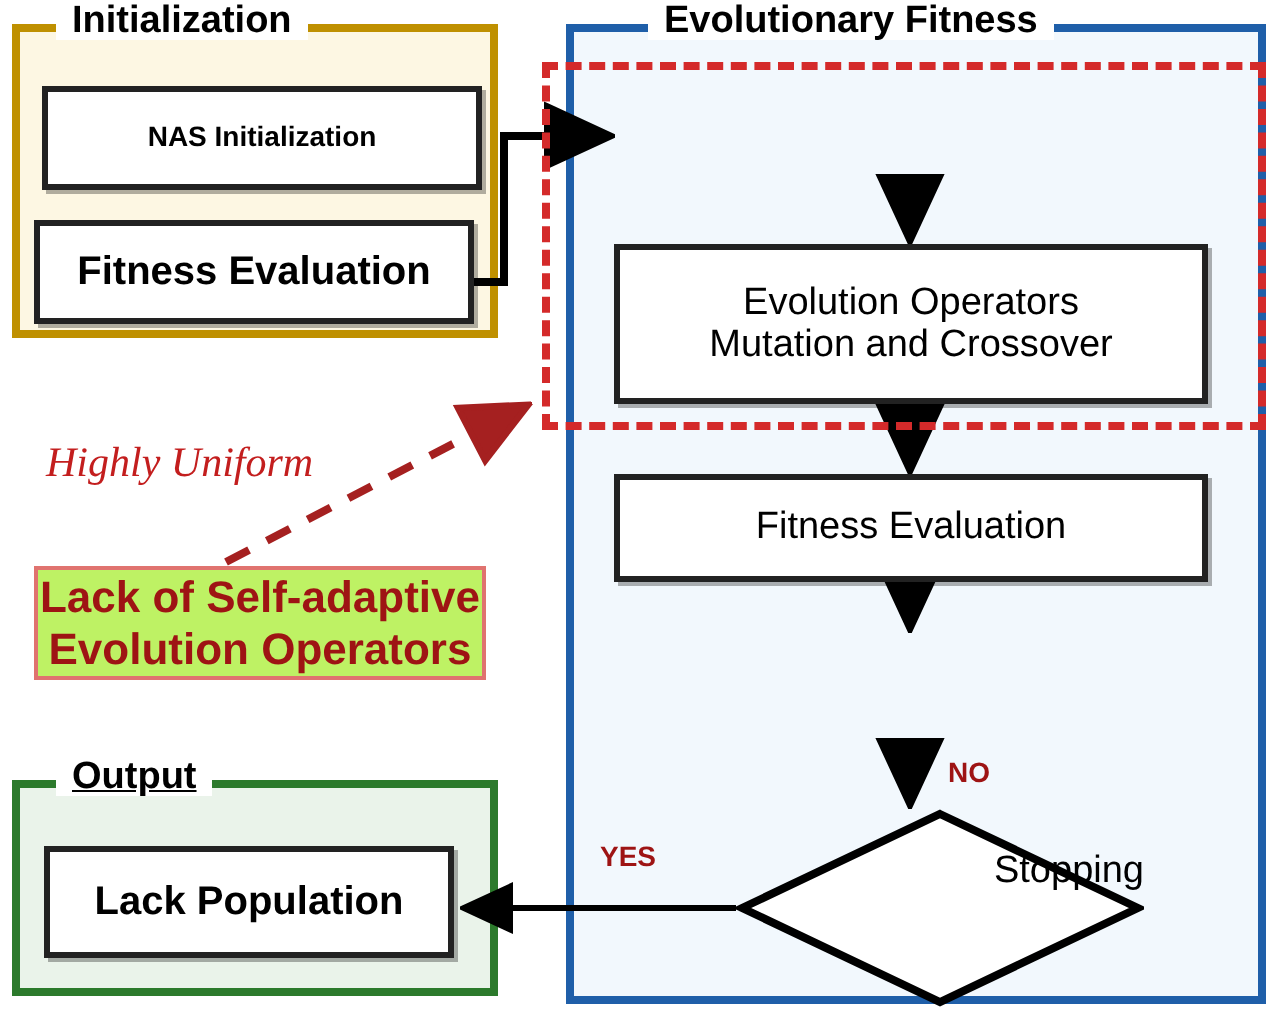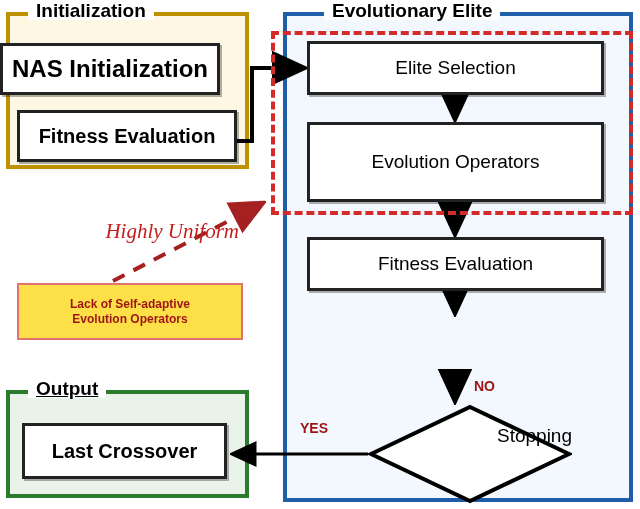--- a/index.html
+++ b/index.html
@@ -59,21 +59,21 @@
     border: 3px solid #222222;
     box-shadow: 2px 2px 0 rgba(0,0,0,0.30);
     display: flex;
     align-items: center;
     justify-content: center;
     text-align: center;
     color: #000000;
     line-height: 1.12;
   }
 
-  #box-nas          { left: 0;  top: 43px;  width: 220px; height: 52px; font-size: 24px; font-weight: bold; }
+  #box-nas          { left: 21px;  top: 43px;  width: 220px; height: 52px; font-size: 14px; font-weight: bold; }
   #box-init-fitness { left: 17px;  top: 110px; width: 220px; height: 52px; font-size: 20px; font-weight: bold; }
   #box-lastpop      { left: 22px;  top: 423px; width: 205px; height: 56px; font-size: 20px; font-weight: bold; }
 
   #box-elite     { left: 307px; top: 41px;  width: 297px; height: 54px; font-size: 19px; }
   #box-operators { left: 307px; top: 122px; width: 297px; height: 80px; font-size: 19px; }
   #box-fitness   { left: 307px; top: 237px; width: 297px; height: 54px; font-size: 19px; }
   #box-next      { left: 307px; top: 316px; width: 297px; height: 54px; font-size: 19px; }
 
   
   #dashed-box {
@@ -81,38 +81,38 @@
     left: 271px; top: 31px; width: 362px; height: 184px;
     border: 4px dashed #D42A2A;
     box-sizing: border-box;
     background: transparent;
   }
 
   
   #annot-italic {
     position: absolute;
     left: 23px; top: 219px; width: 216px;
-    text-align: right;
+    text-align: left;
     font-family: "Liberation Serif", serif;
     font-style: italic;
     font-size: 21px;
     color: #C31E1E;
     white-space: nowrap;
   }
   #annot-box {
     position: absolute;
     left: 17px; top: 283px; width: 226px; height: 57px;
     box-sizing: border-box;
     border: 2px solid #E0736F;
-    background: #fde047;
+    background: #bef264;
     display: flex;
     align-items: center;
     justify-content: center;
     text-align: center;
-    font-size: 12px;
+    font-size: 22px;
     font-weight: bold;
     color: #9E1414;
     line-height: 1.18;
   }
 
   
   #diamond-wrap {
     position: absolute;
     left: 368px; top: 404px; width: 204px; height: 100px;
   }
@@ -175,50 +175,50 @@
     <path d="M455,370 L455,399" fill="none" stroke="#000000" stroke-width="4" marker-end="url(#ah)"></path>
 
     <path d="M368,454 L234,454" fill="none" stroke="#000000" stroke-width="3" marker-end="url(#ah)"></path>
 
     <path d="M113,281 L261,204" fill="none" stroke="#A52020" stroke-width="4" stroke-dasharray="13 10" marker-end="url(#ah-red)"></path>
   </svg>
 
   <div id="dashed-box"></div>
 
   <div class="panel-title" id="init-title">Initialization</div>
-  <div class="panel-title" id="evo-title">Evolutionary Elite</div>
+  <div class="panel-title" id="evo-title">Evolutionary Fitness</div>
   <div class="panel-title" id="out-title">Output</div>
 
   <div class="pbox" id="box-nas">NAS Initialization</div>
   <div class="pbox" id="box-init-fitness">Fitness Evaluation</div>
 
-  <div class="pbox" id="box-elite">Elite Selection</div>
 
   <div class="pbox" id="box-operators">
     <div>
       <div>Evolution Operators</div>
+      <div>Mutation and Crossover</div>
     </div>
   </div>
 
   <div class="pbox" id="box-fitness">Fitness Evaluation</div>
 
 
   <div id="diamond-wrap">
     <svg width="204" height="100" viewBox="0 0 204 100">
       <polygon points="102,3 201,50 102,97 3,50" fill="#ffffff" stroke="#000000" stroke-width="4" stroke-linejoin="miter"></polygon>
     </svg>
   </div>
   <div id="diamond-label">
     <div>Stopping</div>
   </div>
 
   <div class="edge-label" id="label-no">NO</div>
   <div class="edge-label" id="label-yes">YES</div>
 
-  <div class="pbox" id="box-lastpop">Last Crossover</div>
+  <div class="pbox" id="box-lastpop">Lack Population</div>
 
   <div id="annot-italic">Highly Uniform</div>
 
   <div id="annot-box">
     <div>
       <div>Lack of Self-adaptive</div>
       <div>Evolution Operators</div>
     </div>
   </div>
 

